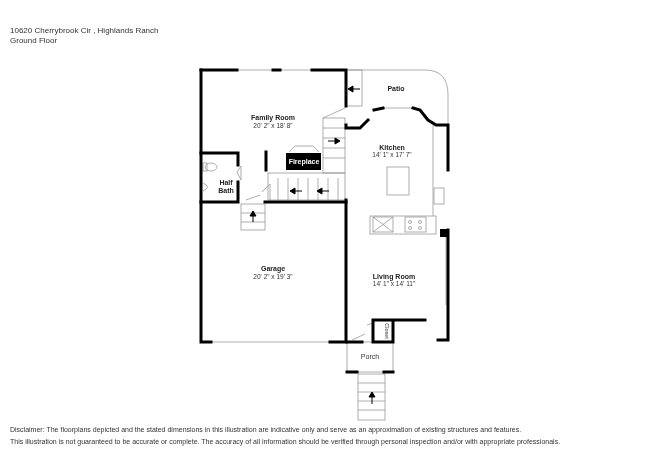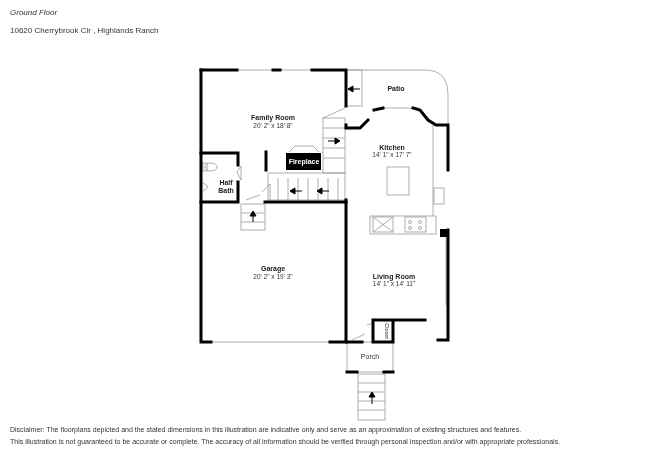--- a/index.html
+++ b/index.html
@@ -7,21 +7,21 @@
   .hdr { position:absolute; left:10px; font-size:8px; color:#333; }
   .disc { position:absolute; left:10px; font-size:7px; color:#333; white-space:nowrap; }
   svg { position:absolute; left:0; top:0; }
   .lbl { font-family:"Liberation Sans", sans-serif; font-size:7px; font-weight:bold; fill:#222; }
   .dim { font-family:"Liberation Sans", sans-serif; font-size:6.5px; fill:#333; }
 </style>
 </head>
 <body>
 
 <div class="hdr" style="top:26px;">10620 Cherrybrook Cir , Highlands Ranch</div>
-<div class="hdr" style="top:8px;font-style:italic;">Ground Floor</div>
+<div class="hdr" style="top:36px;">Ground Floor</div>
 
 <svg width="650" height="460" viewBox="0 0 650 460">
 
   <g stroke="#999" stroke-width="0.8" fill="none">
 
     <path d="M346 70 L425 70 Q448 70 448 95 L448 125"></path>
 
     <rect x="346" y="70" width="16" height="36"></rect>
 
     <line x1="237" y1="70" x2="273" y2="70"></line>

